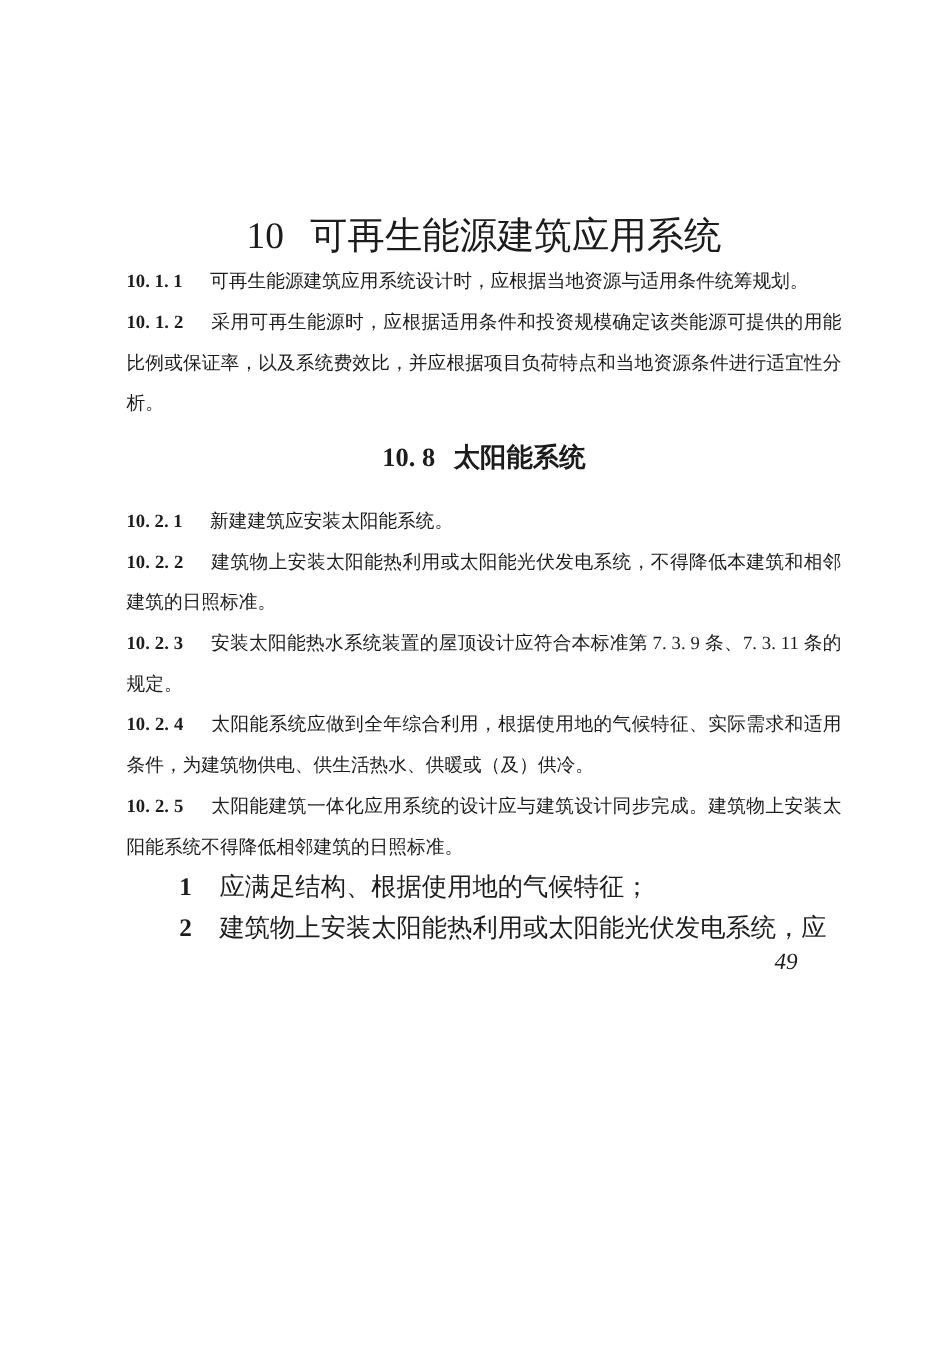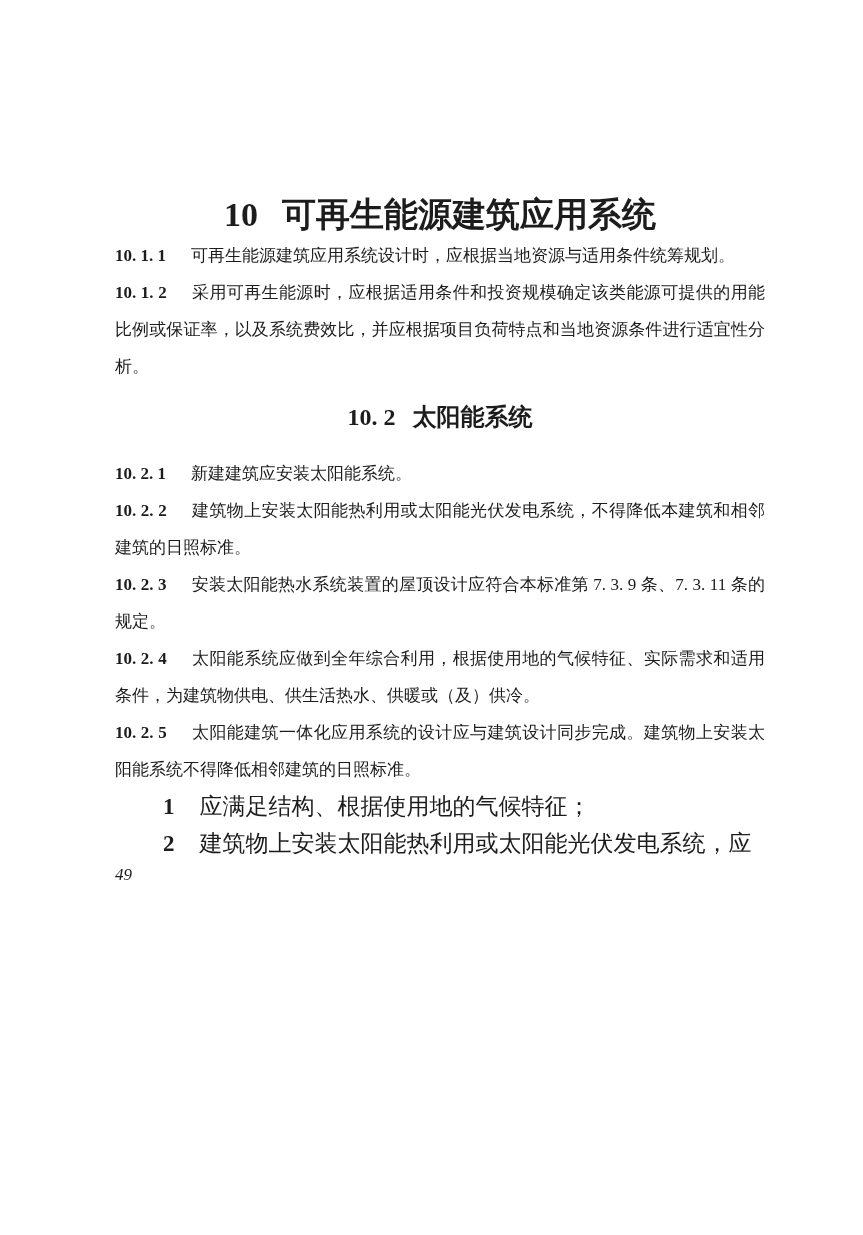--- a/index.html
+++ b/index.html
@@ -17,21 +17,21 @@
     left: 115px;
     top: 0;
     width: 650px;
   }
   .chapter-title {
     margin: 0;
     padding-top: 193px;
     text-align: center;
     font-size: 34px;
     line-height: 44px;
-    font-weight: bold;
+    font-weight: normal;
   }
   .ch-num { margin-right: 0.7em; }
   .section-heading {
     margin: 57px 0 19px 0;
     text-align: center;
     font-size: 24px;
     line-height: 37px;
     font-weight: bold;
   }
   .section-heading.second { margin-top: 13px; }
@@ -59,24 +59,24 @@
     font-size: 23px;
     line-height: 37px;
     text-align: justify;
   }
   .item-num {
     font-weight: bold;
     margin-right: 25px;
   }
   .page-number {
     margin-top: -6px;
-    text-align: left;
+    text-align: right;
     padding-right: 40px;
     font-style: italic;
-    font-size: 17px;
+    font-size: 21px;
     line-height: 37px;
   }
 </style>
 </head>
 <body>
 
 <div class="page">
   <div class="content">
 
     <h1 class="chapter-title">
@@ -86,21 +86,21 @@
 
     <p class="clause">
       <span class="clause-num">10. 1. 1</span><span>可再生能源建筑应用系统设计时，应根据当地资源与适用条件统筹规划。</span>
     </p>
 
     <p class="clause">
       <span class="clause-num">10. 1. 2</span><span>采用可再生能源时，应根据适用条件和投资规模确定该类能源可提供的用能比例或保证率，以及系统费效比，并应根据项目负荷特点和当地资源条件进行适宜性分析。</span>
     </p>
 
     <h2 class="section-heading second">
-      <span class="sec-num">10. 2</span><span class="sec-title">太阳能系统</span>
+      <span class="sec-num">10. 8</span><span class="sec-title">太阳能系统</span>
     </h2>
 
     <p class="clause">
       <span class="clause-num">10. 2. 1</span><span>新建建筑应安装太阳能系统。</span>
     </p>
 
     <p class="clause">
       <span class="clause-num">10. 2. 2</span><span>建筑物上安装太阳能热利用或太阳能光伏发电系统，不得降低本建筑和相邻建筑的日照标准。</span>
     </p>
 

